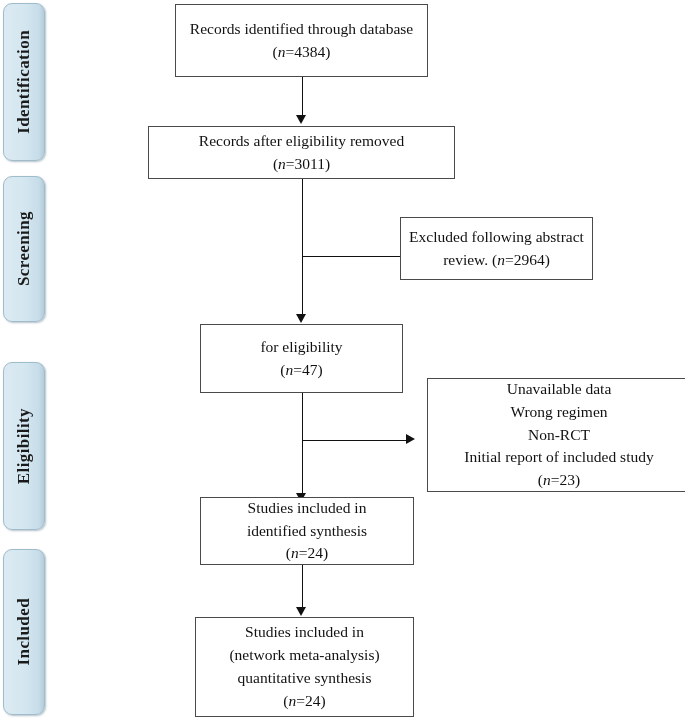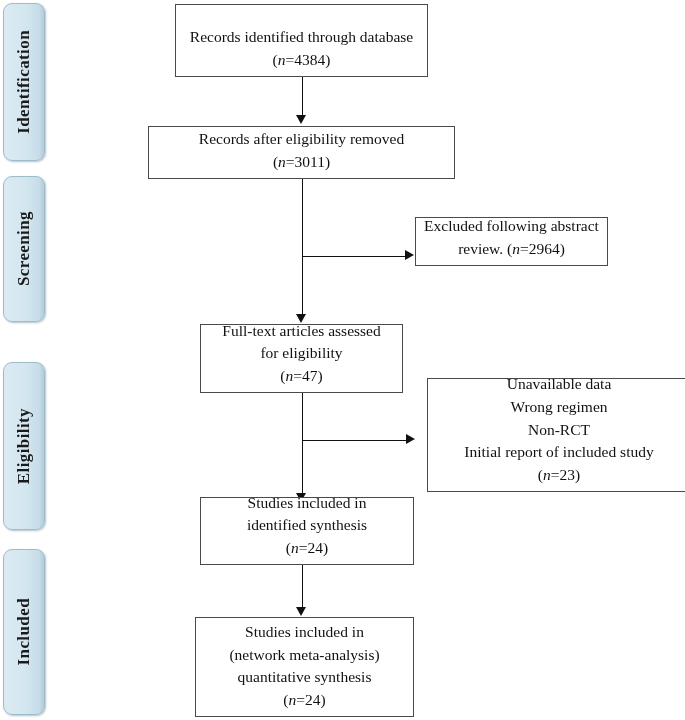--- a/index.html
+++ b/index.html
@@ -45,21 +45,21 @@
 
   
   .flow-box {
     position: absolute;
     box-sizing: border-box;
     background: #ffffff;
     border: 1.6px solid #4a4a4a;
     display: flex;
     flex-direction: column;
     align-items: center;
-    justify-content: flex-end;
+    justify-content: center;
     text-align: center;
     padding: 4px 8px;
   }
   .flow-box .line {
     font-size: 15.5px;
     line-height: 1.47;
     white-space: nowrap;
     color: #111111;
   }
   .flow-box .line em {
@@ -127,27 +127,26 @@
     <div class="line">Records after eligibility removed</div>
     <div class="line"><span>(</span><em>n</em><span>=3011)</span></div>
   </div>
 
   <div class="v-line" style="left:302px; top:179px; height:137px;"></div>
   <div class="arrow-down" style="left:296px; top:314px;"></div>
 
   <div class="h-line" style="left:302px; top:256px; width:104px;"></div>
   <div class="arrow-right" style="left:405px; top:250px;"></div>
 
-  <div class="flow-box" style="left:415px; top:217px; width:193px; height:49px;">
+  <div class="flow-box" style="left:400px; top:217px; width:193px; height:63px;">
     <div class="line">Excluded following abstract</div>
     <div class="line"><span>review. (</span><em>n</em><span>=2964)</span></div>
   </div>
 
   <div class="flow-box" style="left:200px; top:324px; width:203px; height:69px;">
-    <div class="line">Full-text articles assessed</div>
     <div class="line">for eligibility</div>
     <div class="line"><span>(</span><em>n</em><span>=47)</span></div>
   </div>
 
   <div class="v-line" style="left:302px; top:393px; height:102px;"></div>
   <div class="arrow-down" style="left:296px; top:493px;"></div>
 
   <div class="h-line" style="left:302px; top:440px; width:106px;"></div>
   <div class="arrow-right" style="left:406px; top:434px;"></div>
 

